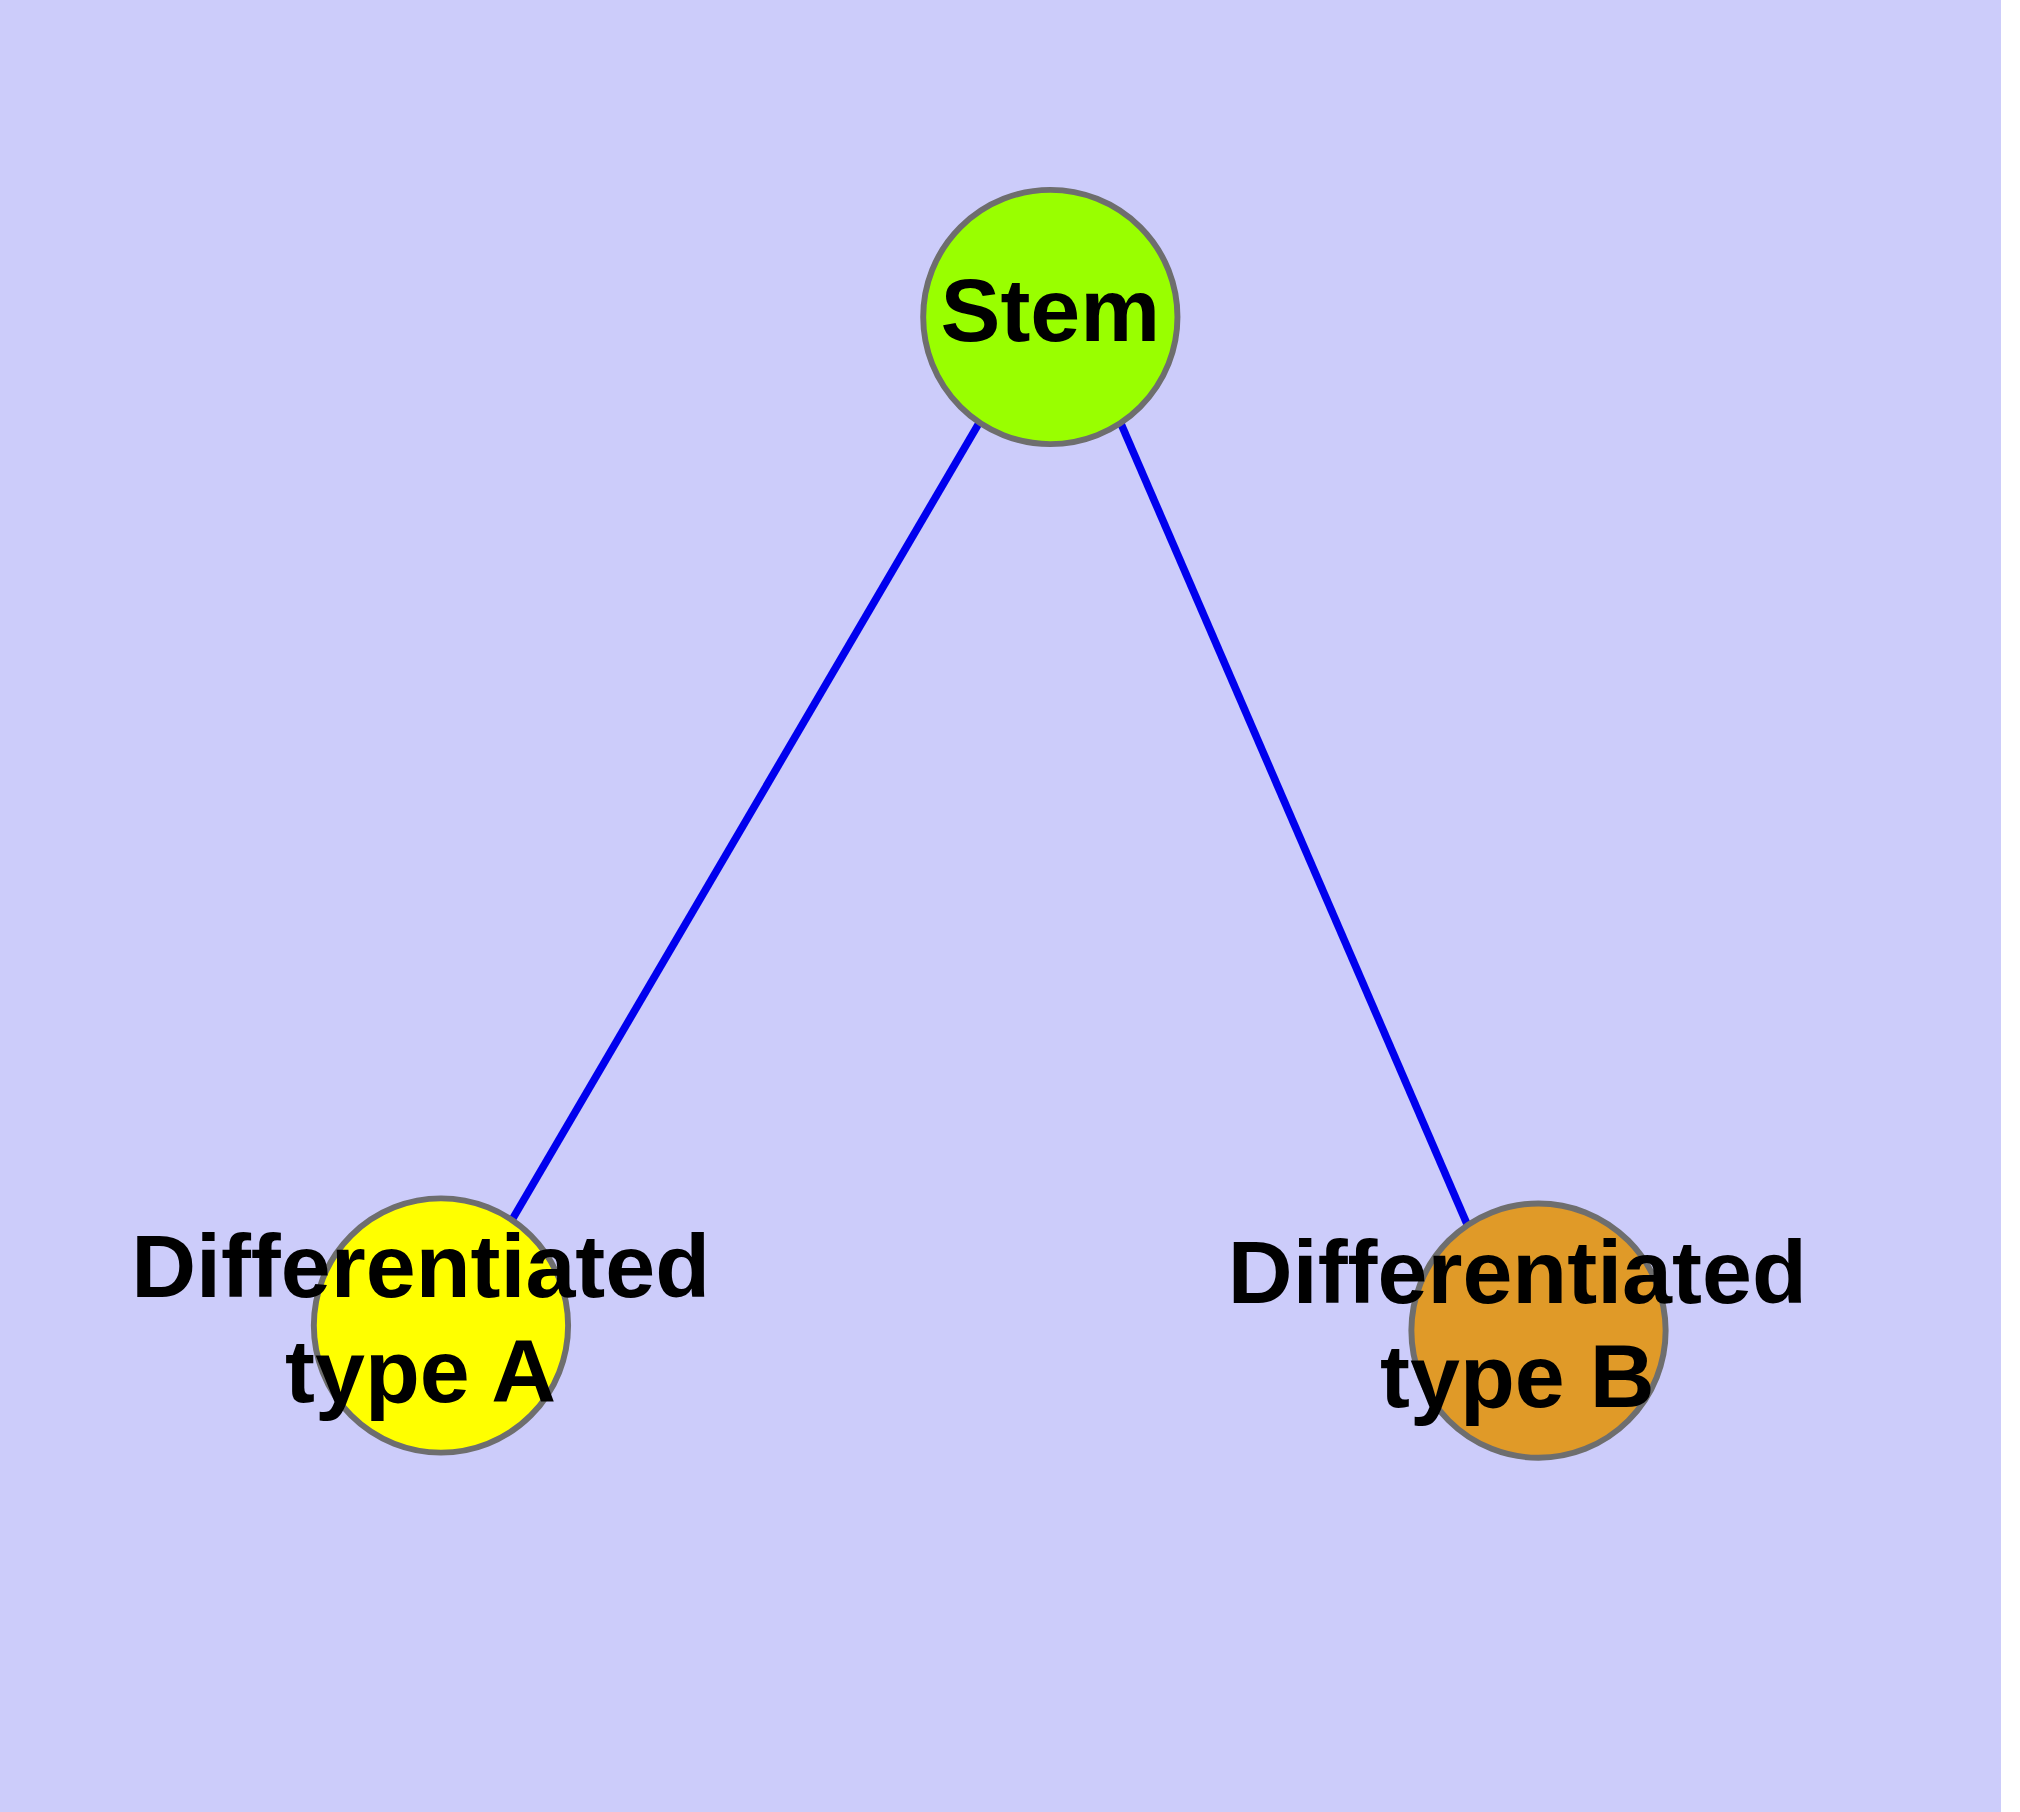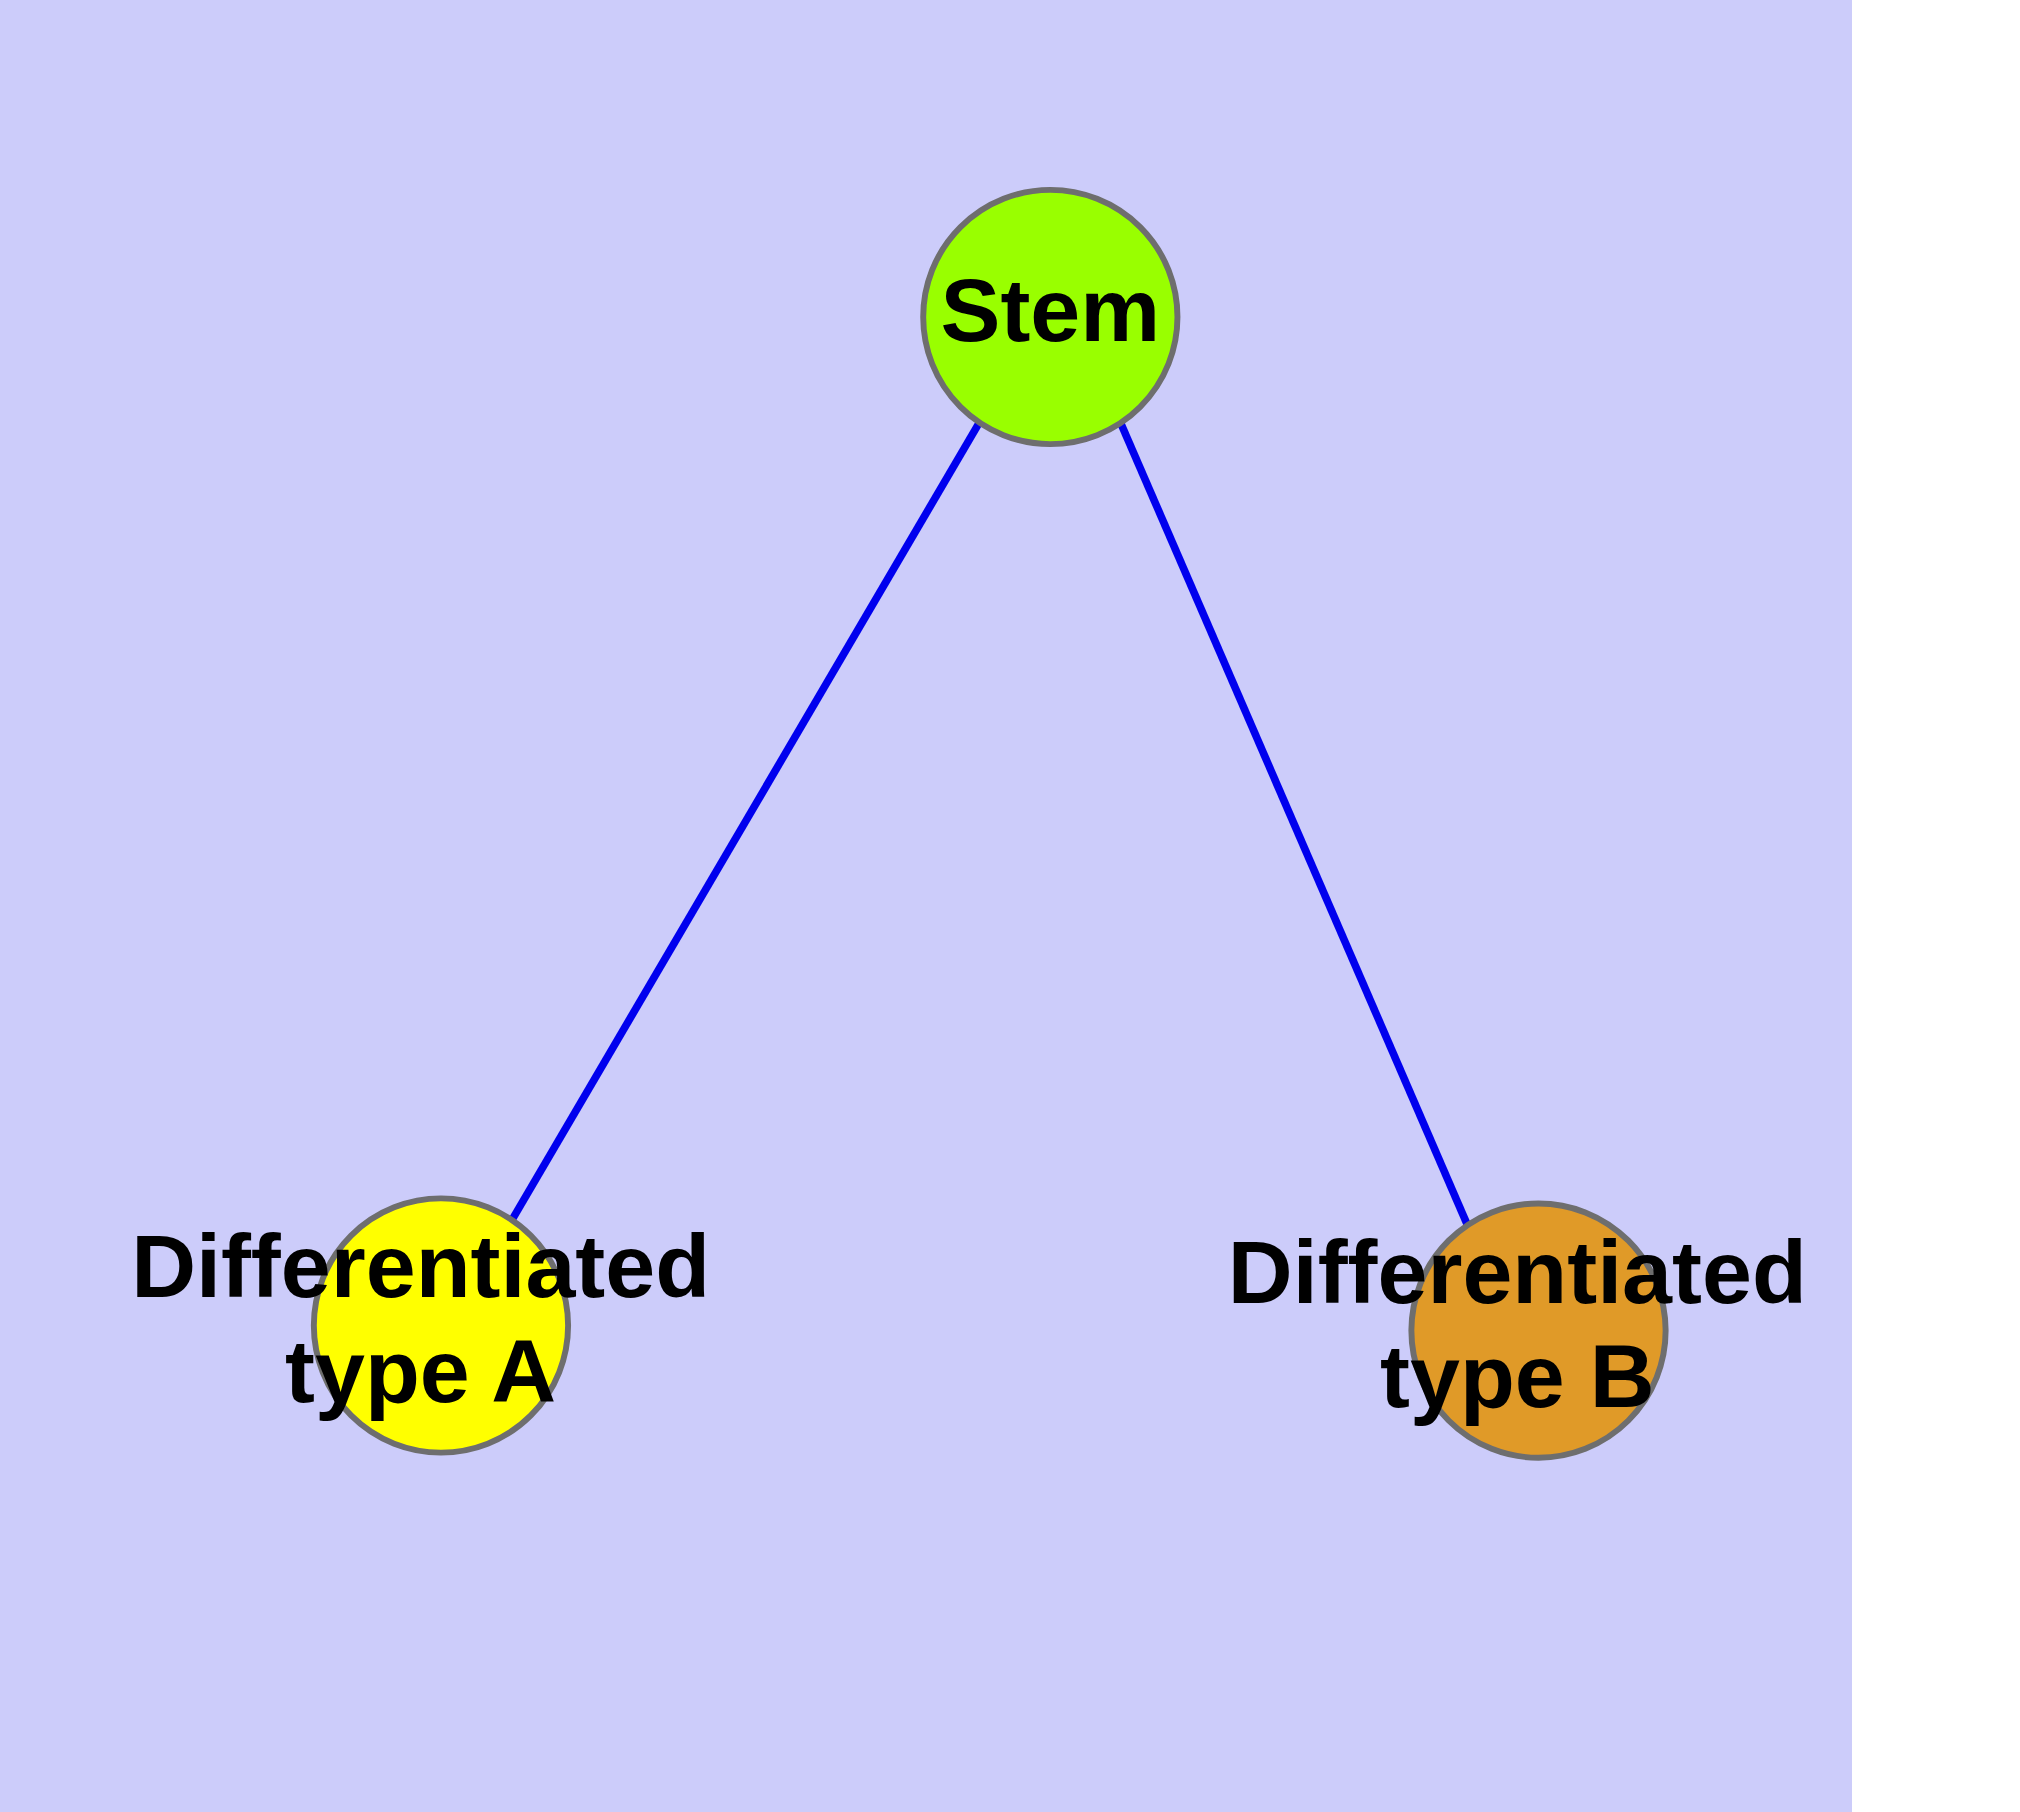--- a/index.html
+++ b/index.html
@@ -34,21 +34,21 @@
     fill: #000000;
     font-family: "Liberation Sans", "DejaVu Sans", sans-serif;
     dominant-baseline: middle;
     text-anchor: middle;
     white-space: pre;
   }
 </style>
 </head>
 <body>
 
-<div id="canvas" style="width: 1852px; height: 1812px;">
+<div id="canvas" style="width: 2001px; height: 1812px;">
 
   <div id="bg-rect" style="width: 2021px; height: 1812px; background: rgb(204, 204, 250);"></div>
 
   <svg id="graph-svg" viewBox="0 0 2384 2138" xmlns="http://www.w3.org/2000/svg" style="width: 2021px; height: 1812px;">
 
     <g id="edges-group">
       <line id="edge-0" x1="1155" y1="499" x2="604" y2="1439" stroke="#0000ee" stroke-width="9" stroke-linecap="butt"></line>
       <line id="edge-1" x1="1322" y1="499" x2="1731" y2="1445" stroke="#0000ee" stroke-width="9" stroke-linecap="butt"></line>
     </g>
 

